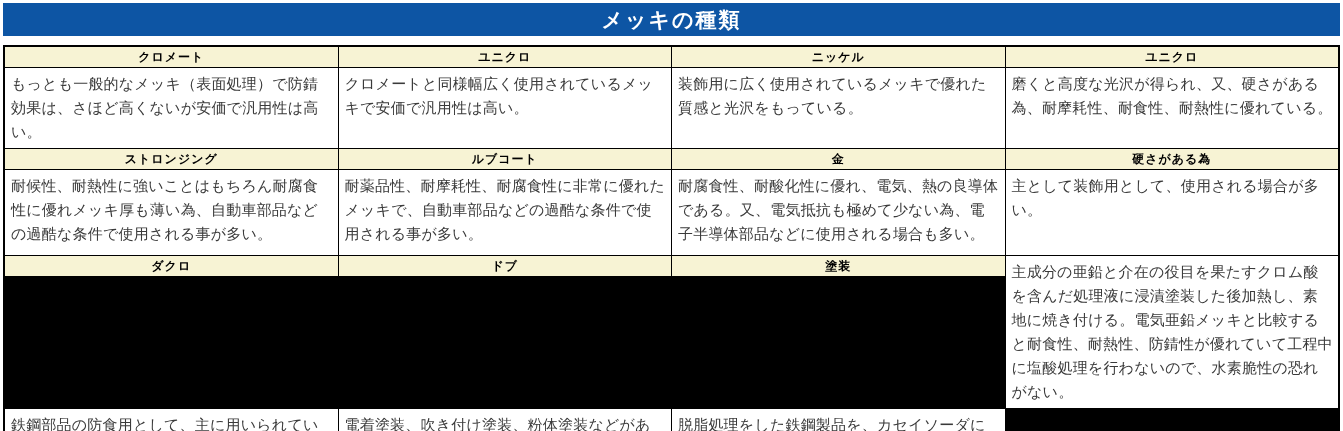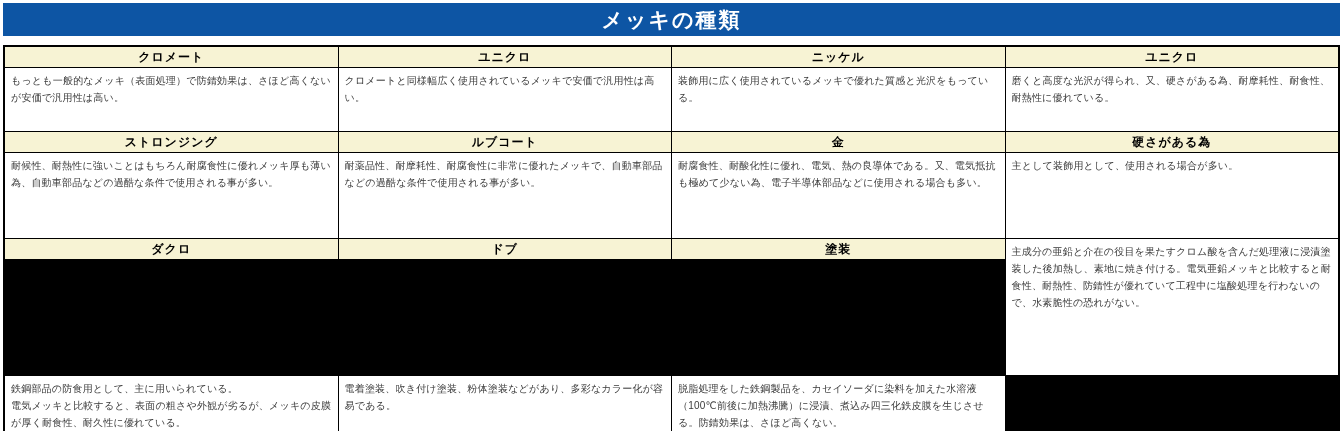--- a/index.html
+++ b/index.html
@@ -44,22 +44,22 @@
     font-weight: bold;
     text-align: center;
     height: 20px;
     display: flex;
     align-items: center;
     justify-content: center;
     letter-spacing: 1px;
   }
   .desc {
     color: #3a3a3a;
-    font-size: 10px;
-    line-height: 17px;
+    font-size: 15px;
+    line-height: 24px;
     padding: 4px 5px 4px 6px;
     text-align: left;
     white-space: pre-line;
     letter-spacing: 0.2px;
   }
   .desc.r1 { min-height: 63px; }
   .desc.r2 { min-height: 85px; }
   .desc.r3 { min-height: 136px; }
 </style>
 </head>

